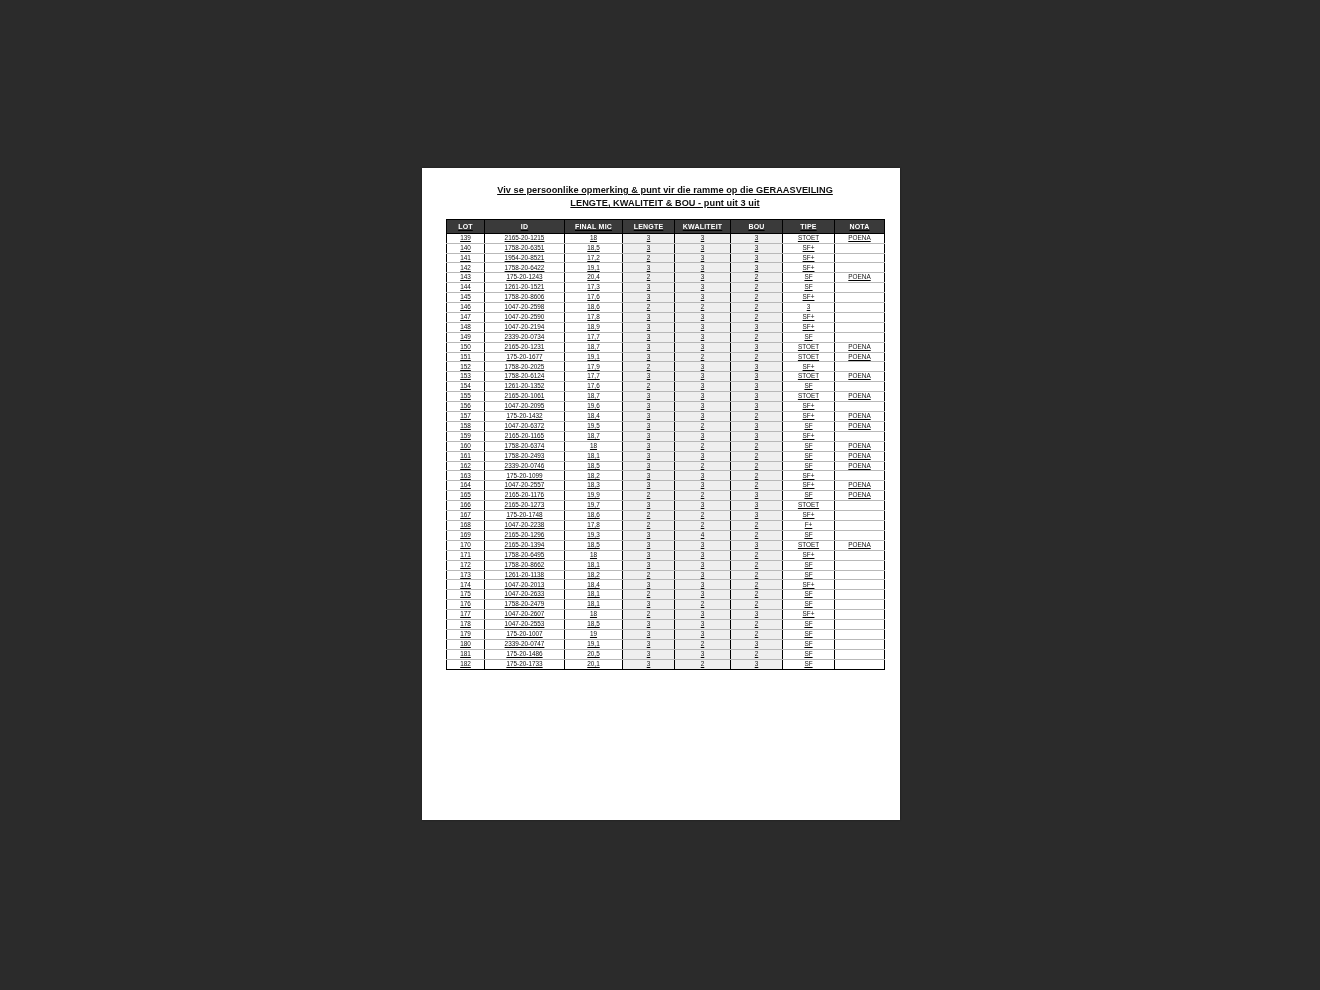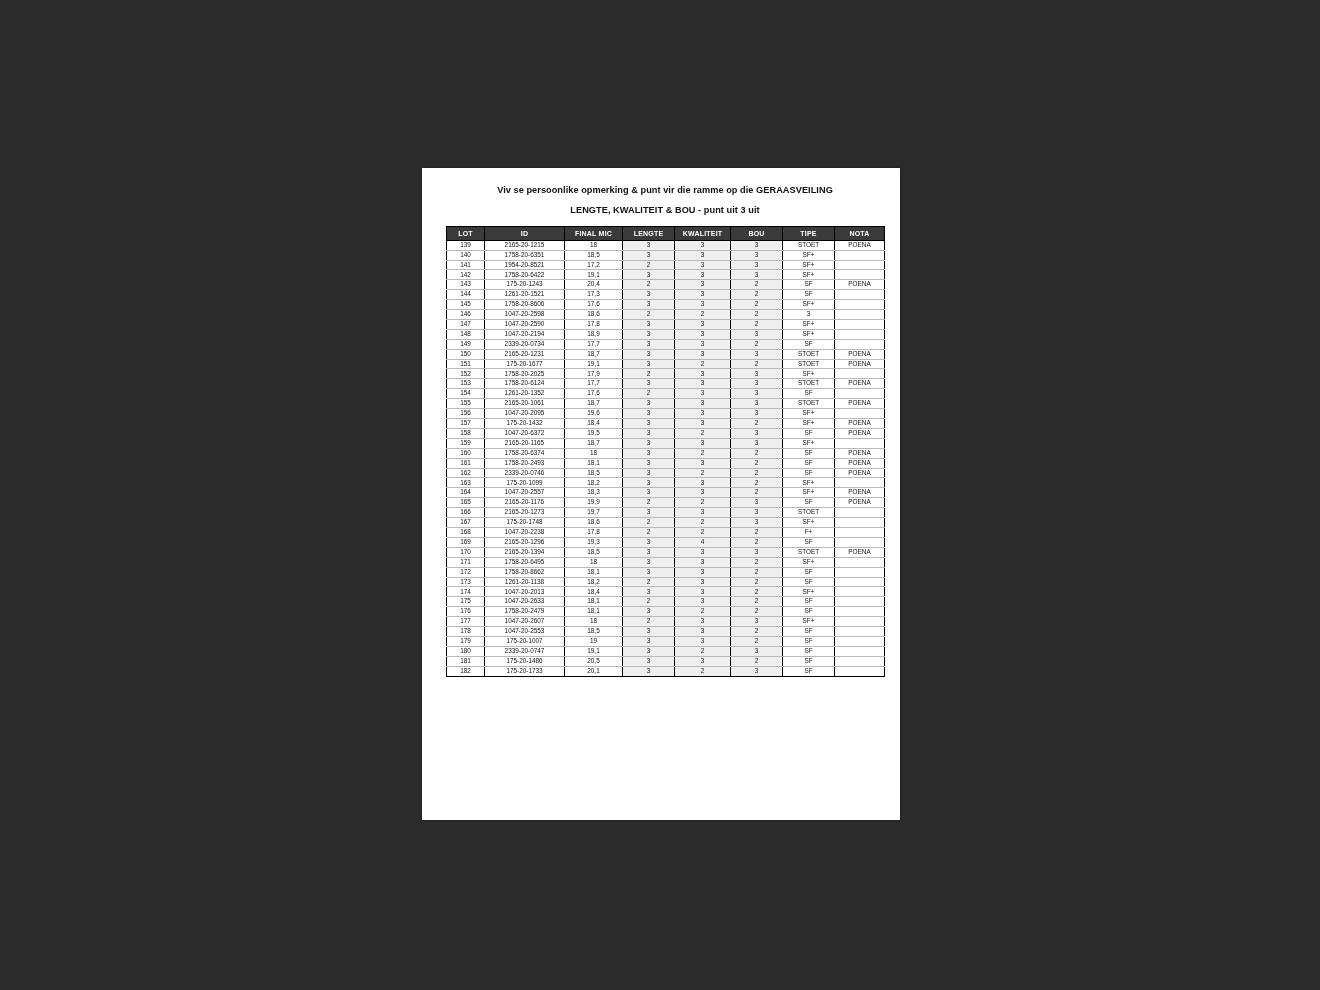--- a/index.html
+++ b/index.html
@@ -15,31 +15,31 @@
     position: absolute;
     left: 422px;
     top: 168px;
     width: 478px;
     height: 652px;
     background: #ffffff;
     box-shadow: 0 0 2px rgba(0,0,0,0.4);
   }
   .doc-inner {
     padding: 16px 16px 0 24px;
+    text-decoration: underline;
   }
   .title-line {
     text-align: center;
     font-size: 9.2px;
     font-weight: bold;
     color: #111;
     letter-spacing: 0.05px;
     line-height: 1.45;
   }
   .title-line.second {
-    margin-top: 7px;
     margin-bottom: 8px;
   }
   table.sheet {
     border-collapse: collapse;
     width: 100%;
     table-layout: fixed;
   }
   table.sheet th {
     background: #3a3a3a;
     color: #ffffff;

